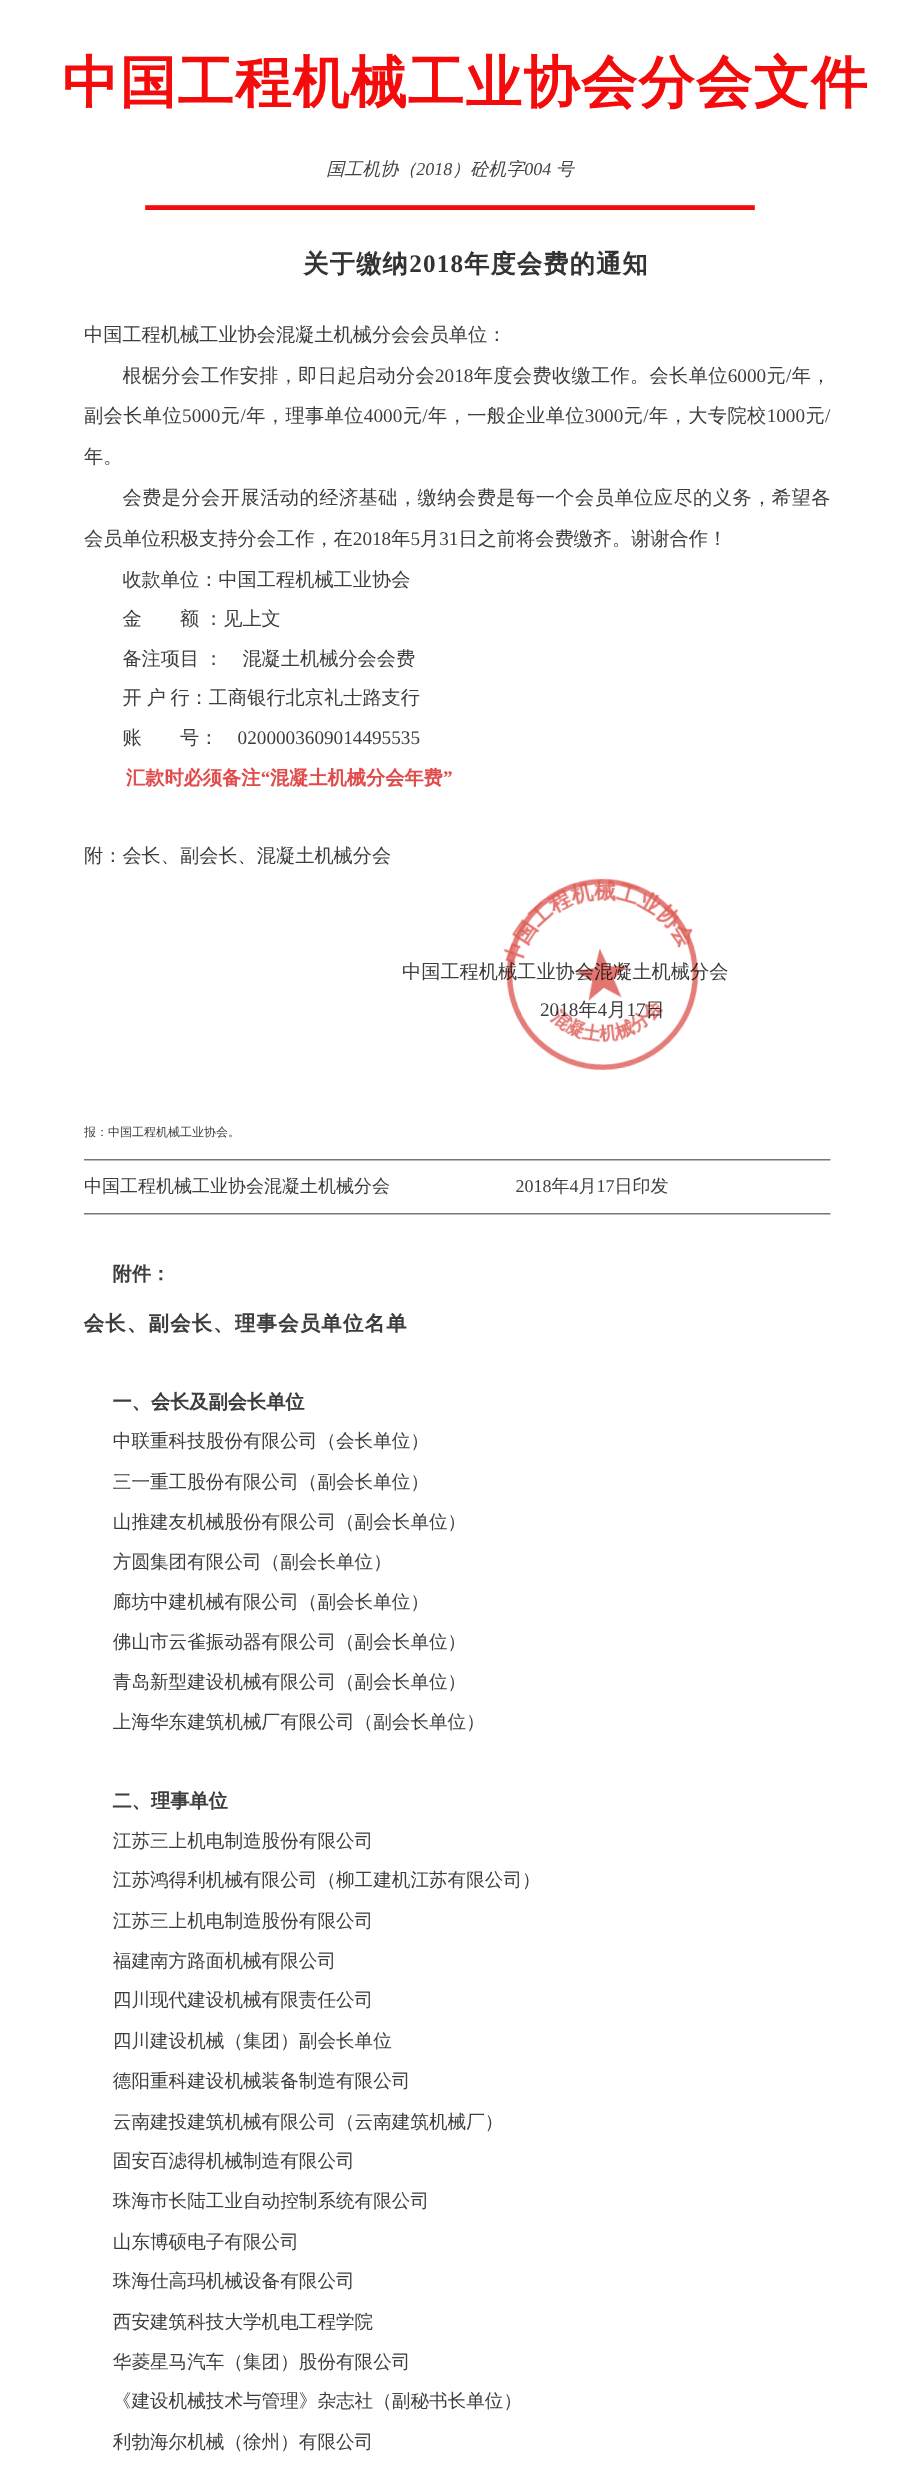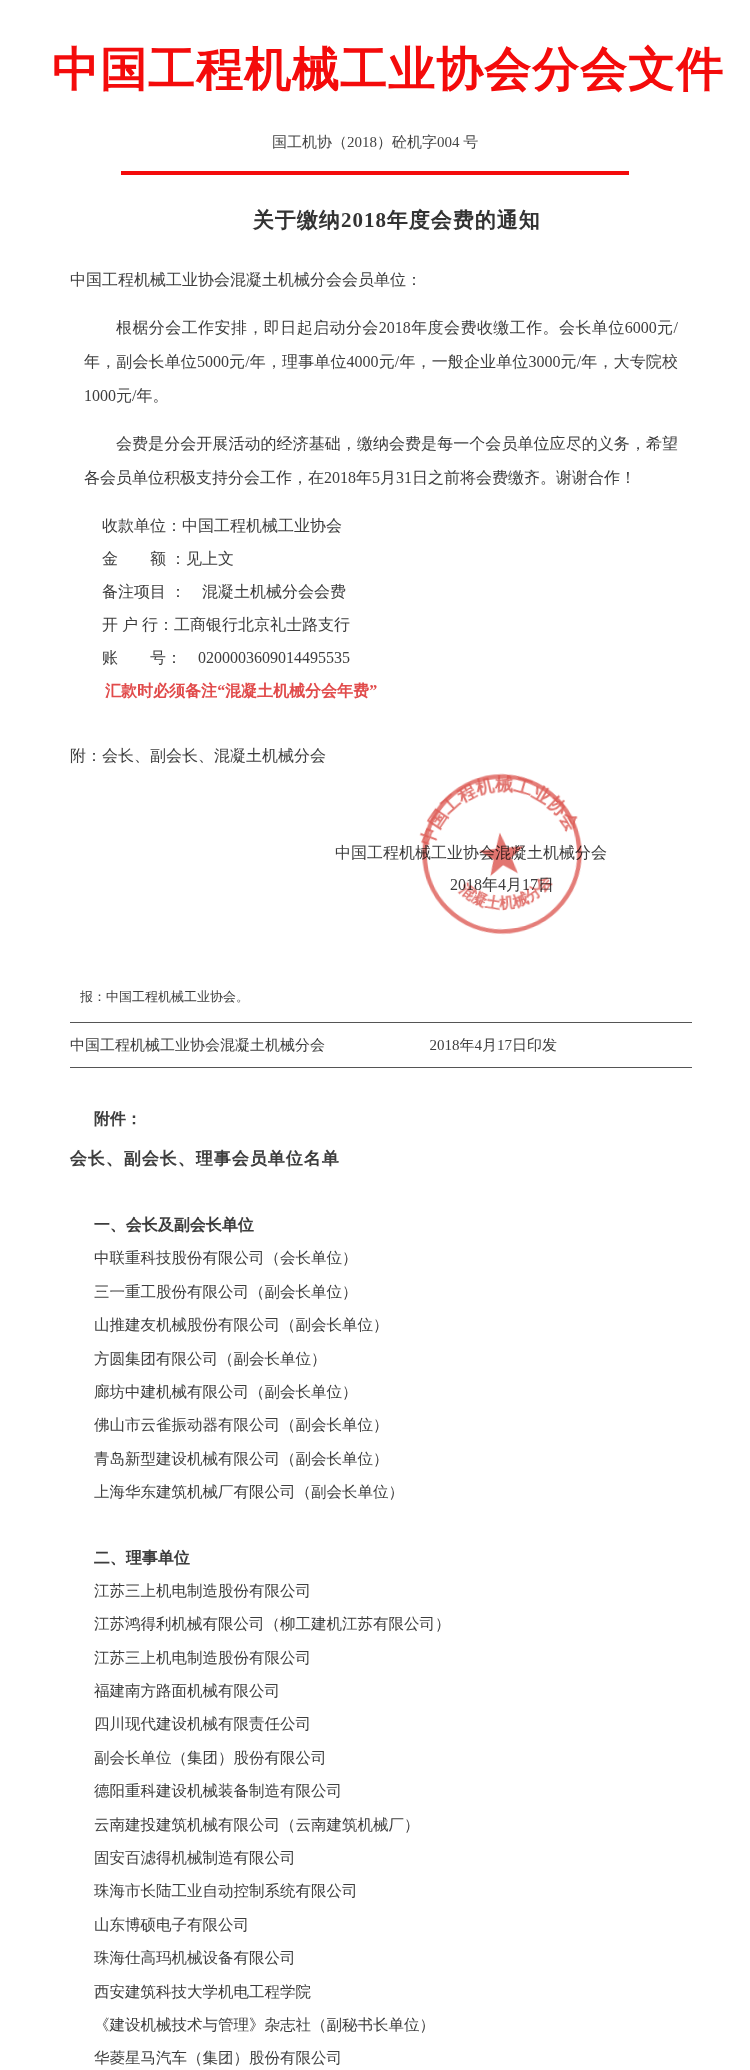--- a/index.html
+++ b/index.html
@@ -30,20 +30,21 @@
     letter-spacing:1px;
     white-space:nowrap;
     padding-left:27px;
   }
   .doc-number{
     text-align:center;
     margin-top:30px;
     font-size:15px;
     line-height:22px;
     color:#444;
+    font-style:italic;
   }
   .red-rule{
     width:508px;
     height:4px;
     background:var(--accent);
     margin:18px auto 0 auto;
   }
   
   .notice-title{
     text-align:center;
@@ -55,21 +56,21 @@
     letter-spacing:1px;
     padding-left:44px;
   }
   .body-text{
     padding:0 58px 0 70px;
     font-size:16px;
     line-height:34px;
     text-align:justify;
   }
   .salutation{margin:28px 0 0 0;}
-  .para{margin:14px;text-indent:2em;}
+  .para{margin:0;text-indent:2em;}
   .payment{margin:0;}
   .payment p{margin:0;line-height:33px;text-indent:2em;white-space:pre-wrap;}
   .red-note{
     margin:0;
     line-height:33px;
     text-indent:2.2em;
     color:var(--note_red);
     font-weight:bold;
   }
   .attachment-note{margin:32px 0 0 0;line-height:33px;}
@@ -99,21 +100,21 @@
     top:-8px;
     right:100px;
     width:180px;
     height:180px;
     transform:rotate(-6deg);
     mix-blend-mode:multiply;
     opacity:.88;
     filter:blur(.3px);
   }
   
-  .report-line{margin:10px;line-height:30px;font-size:13px;}
+  .report-line{margin:0;line-height:30px;font-size:10px;}
   .rule{
     border:none;
     border-top:1px solid #555;
     margin:6px 0;
   }
   .footer-row{
     display:flex;
     align-items:center;
     font-size:15px;
     line-height:32px;
@@ -236,36 +237,36 @@
         <li>江苏三上机电制造股份有限公司</li>
 
         <li>江苏鸿得利机械有限公司（柳工建机江苏有限公司）</li>
 
         <li>江苏三上机电制造股份有限公司</li>
 
         <li>福建南方路面机械有限公司</li>
 
         <li>四川现代建设机械有限责任公司</li>
 
-        <li>副会长单位（集团）股份有限公司</li>
+        <li>四川建设机械（集团）副会长单位</li>
 
         <li>德阳重科建设机械装备制造有限公司</li>
 
         <li>云南建投建筑机械有限公司（云南建筑机械厂）</li>
 
         <li>固安百滤得机械制造有限公司</li>
 
         <li>珠海市长陆工业自动控制系统有限公司</li>
 
         <li>山东博硕电子有限公司</li>
 
         <li>珠海仕高玛机械设备有限公司</li>
 
         <li>西安建筑科技大学机电工程学院</li>
 
+        <li>华菱星马汽车（集团）股份有限公司</li>
+
         <li>《建设机械技术与管理》杂志社（副秘书长单位）</li>
-
-        <li>华菱星马汽车（集团）股份有限公司</li>
 
         <li>利勃海尔机械（徐州）有限公司</li>
       </ul>
   </div>
 </div>
 
 </body></html>

